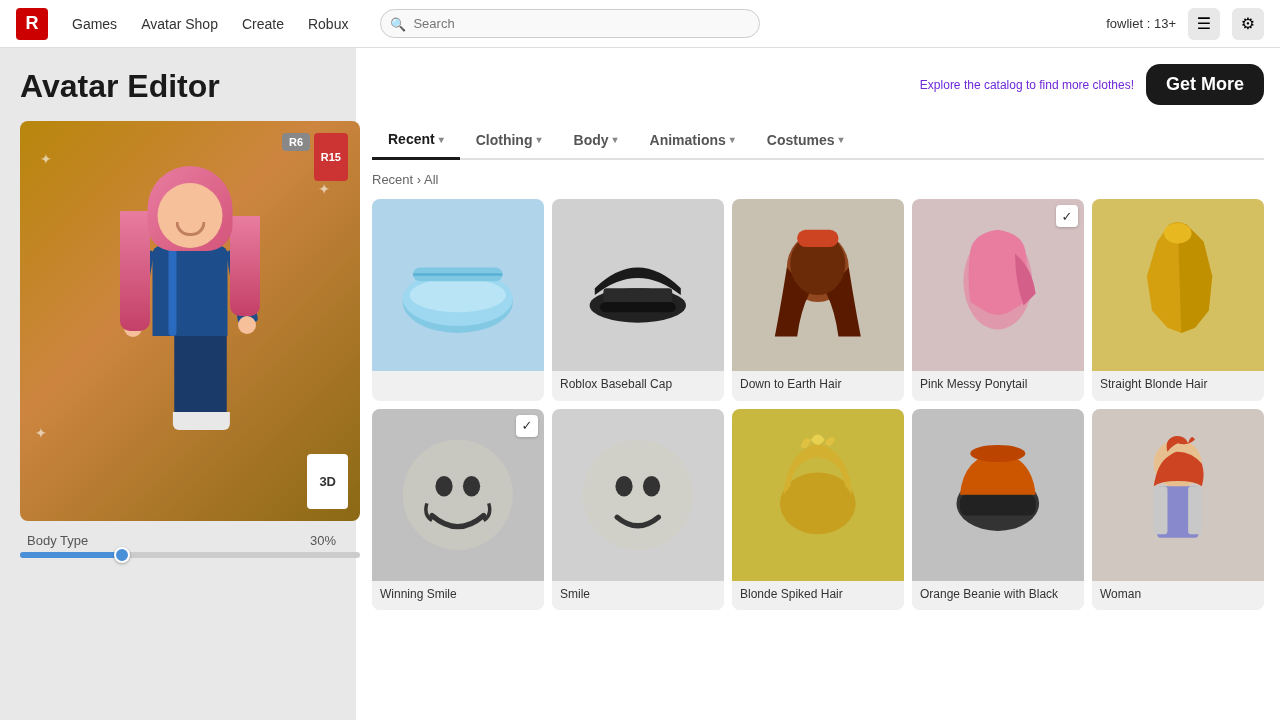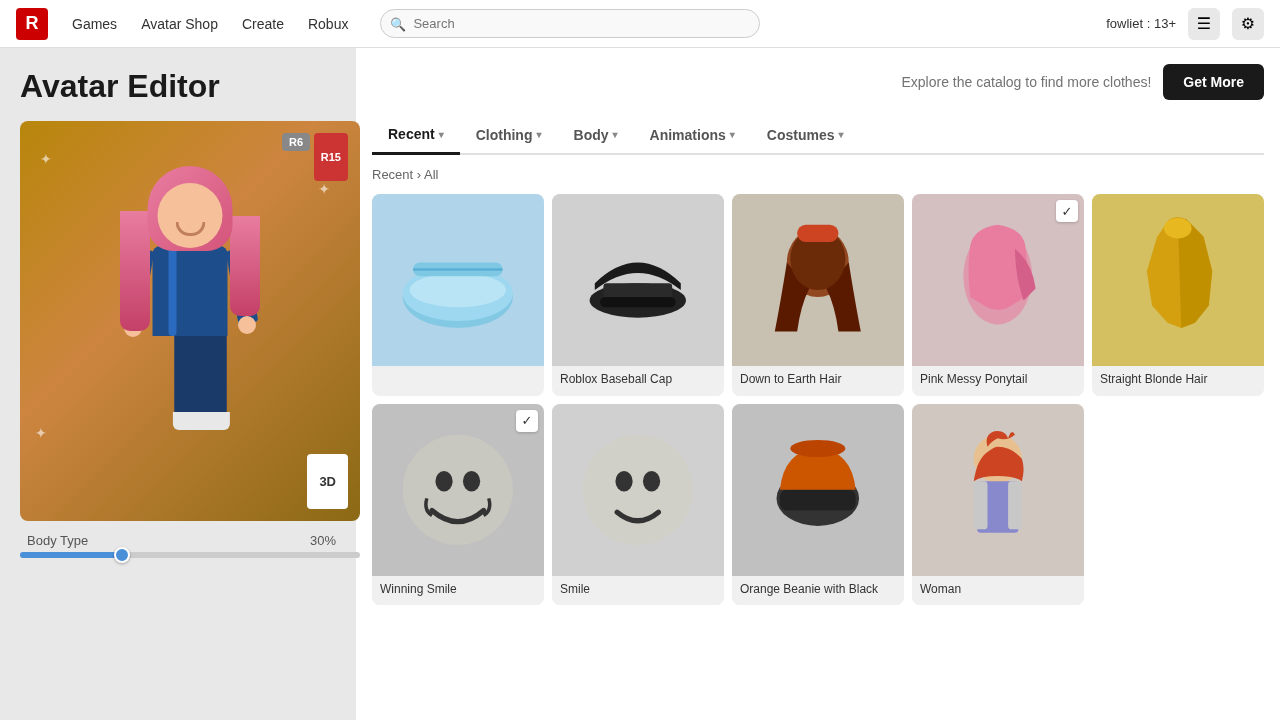--- a/index.html
+++ b/index.html
@@ -177,29 +177,29 @@
       overflow-y: auto;
     }
     .catalog-banner {
       display: flex;
       align-items: center;
       justify-content: flex-end;
       margin-bottom: 16px;
       gap: 12px;
     }
     .catalog-text {
-      font-size: 14px; color: #737373;
+      font-size: 12px; color: #6d28d9;
     }
     .get-more-btn {
       background: #1a1a1a;
       color: white;
       border: none;
       padding: 10px 20px;
-      border-radius: 6px;
-      font-size: 14px;
+      border-radius: 14px;
+      font-size: 18px;
       font-weight: 600;
       cursor: pointer;
     }
 
     
     .tabs {
       display: flex;
       gap: 0;
       border-bottom: 2px solid #e0e0e0;
       margin-bottom: 12px;
@@ -530,20 +530,32 @@
             <div style="width:80%;height:80%;"><svg viewBox="0 0 80 80" xmlns="http://www.w3.org/2000/svg">
     <circle cx="40" cy="40" r="32" fill="#d0d0c8"></circle>
     <ellipse cx="32" cy="35" rx="5" ry="6" fill="#333"></ellipse>
     <ellipse cx="48" cy="35" rx="5" ry="6" fill="#333"></ellipse>
     <path d="M28 53 Q40 63 52 53" fill="none" stroke="#333" stroke-width="3" stroke-linecap="round"></path>
   </svg></div>
           </div>
           <div class="item-name">Smile</div>
         </div>
         <div class="item-card">
+          <div class="item-img" style="background: rgb(200, 184, 64);">
+            <div style="width:80%;height:80%;"><svg viewBox="0 0 80 80" xmlns="http://www.w3.org/2000/svg">
+    <ellipse cx="40" cy="45" rx="22" ry="18" fill="#c8a020"></ellipse>
+    <path d="M20 40 Q22 15 40 10 Q58 15 60 40 L56 35 Q54 20 40 18 Q26 20 24 35Z" fill="#d4b030"></path>
+    <path d="M30 12 Q32 5 36 8 Q34 15 30 12Z" fill="#e0c040"></path>
+    <path d="M44 10 Q48 4 50 8 Q47 14 44 10Z" fill="#e0c040"></path>
+    <path d="M36 8 Q40 2 44 8 Q40 14 36 8Z" fill="#e8d050"></path>
+  </svg></div>
+          </div>
+          <div class="item-name">Blonde Spiked Hair</div>
+        </div>
+        <div class="item-card">
           <div class="item-img" style="background: rgb(192, 192, 192);">
             <div style="width:80%;height:80%;"><svg viewBox="0 0 80 80" xmlns="http://www.w3.org/2000/svg">
     <ellipse cx="40" cy="45" rx="24" ry="16" fill="#333"></ellipse>
     <rect x="18" y="40" width="44" height="12" rx="4" fill="#222"></rect>
     <path d="M18 40 Q20 18 40 15 Q60 18 62 40 Z" fill="#cc5500"></path>
     <ellipse cx="40" cy="16" rx="16" ry="5" fill="#bb4400"></ellipse>
   </svg></div>
           </div>
           <div class="item-name">Orange Beanie with Black</div>
         </div>

